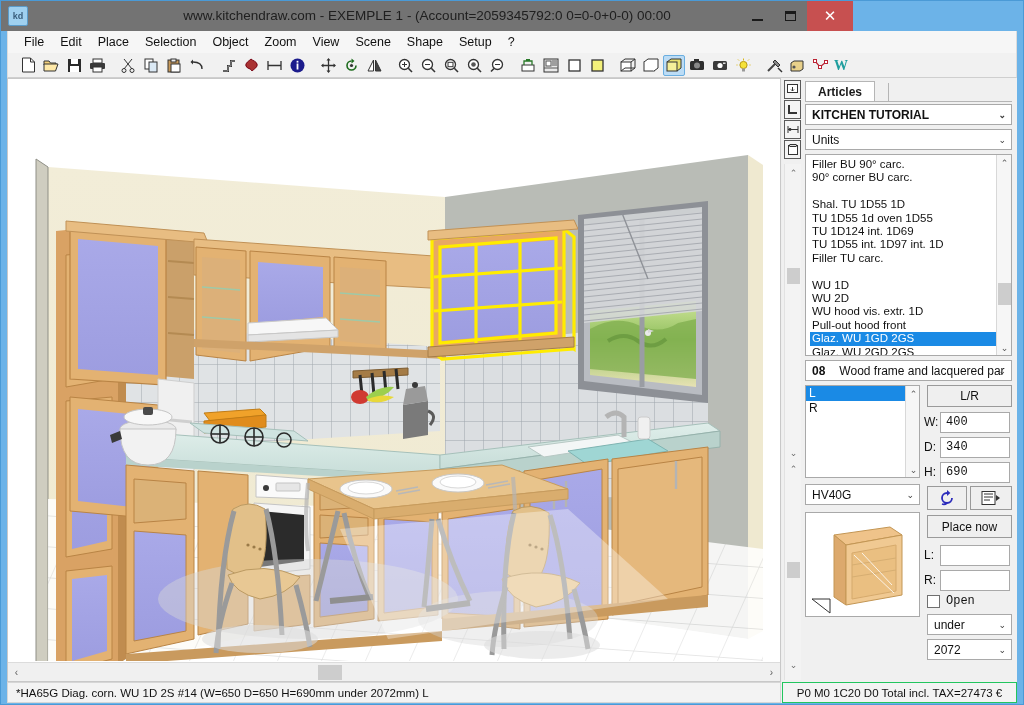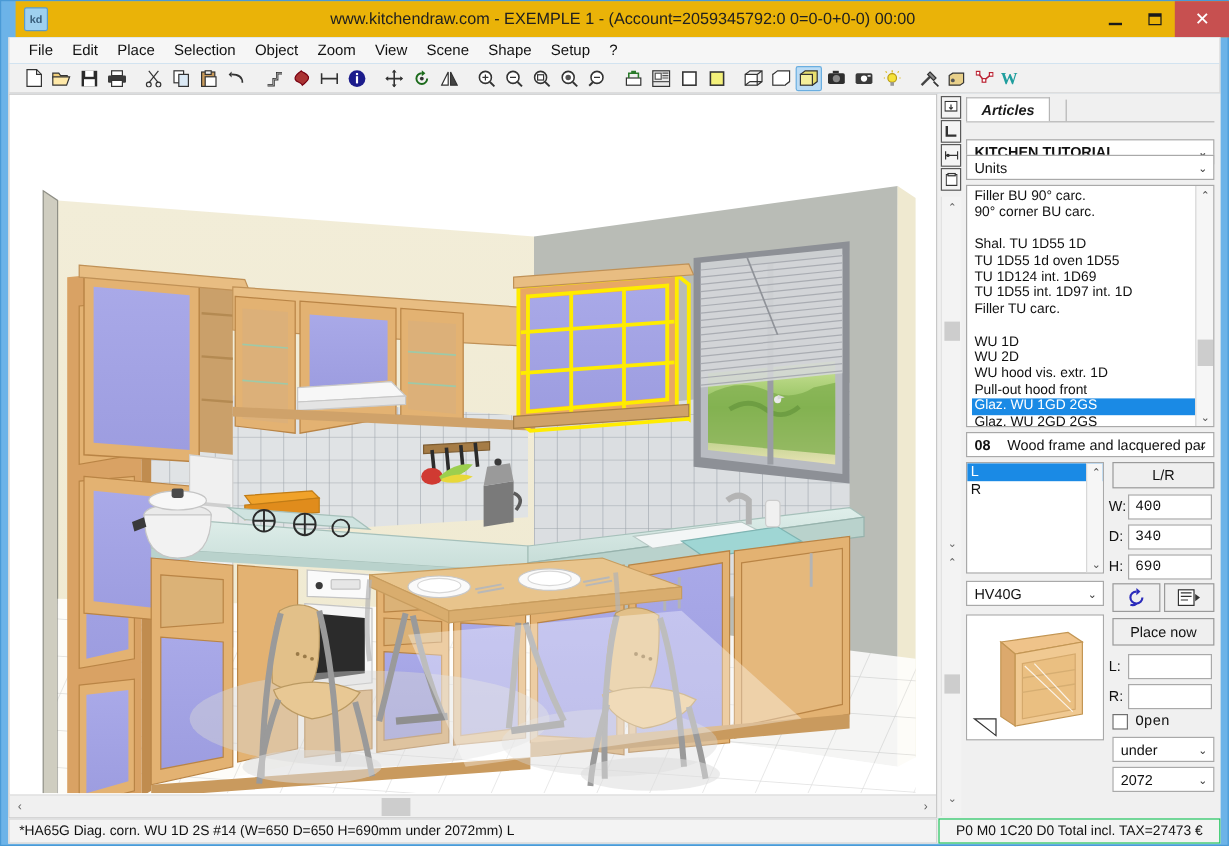--- a/index.html
+++ b/index.html
@@ -14,23 +14,23 @@
   
   #app-window {
     position: absolute; left: 0; top: 0;
     width: 1024px; height: 705px;
     background: #6cb3e8;
     border: 1px solid #4a9ad6;
   }
 
   
   #title-bar {
-    position: absolute; left: 12px; top: 0;
-    width: 1012px; height: 30px;
-    background: #eab308;
+    position: absolute; left: 0; top: 0;
+    width: 852px; height: 30px;
+    background: #737373;
     display: flex; align-items: center;
   }
   #app-icon {
     width: 20px; height: 20px; margin-left: 7px;
     border: 1px solid #5b9bc9; background: #9fd0ef;
     display: flex; align-items: center; justify-content: center;
     font-size: 9px; color: #3a5f7d; font-weight: bold;
     border-radius: 2px;
   }
   #title-text {
@@ -156,21 +156,21 @@
   #panel-body {
     position: absolute; left: 20px; top: 0;
     width: 213px; height: 604px;
   }
 
   
   #panel-tabs {
     position: absolute; left: 3px; top: 3px;
     width: 207px; height: 21px;
     border-bottom: 1px solid #b5b5b5;
-    display: flex; align-items: flex-end; font-style: italic;
+    display: flex; align-items: flex-end;
   }
   .panel-tab {
     height: 20px; padding: 0 12px;
     font-size: 12px; font-weight: bold; color: #1a1a1a;
     background: #ffffff;
     border: 1px solid #b5b5b5; border-bottom: none;
     display: flex; align-items: center;
     cursor: default;
   }
   .tab-stub {
@@ -184,21 +184,21 @@
     display: flex; align-items: center;
     font-size: 12px; color: #111;
     padding-left: 6px; cursor: default;
   }
   .combo .caret {
     position: absolute; right: 5px; top: 0; height: 19px;
     display: flex; align-items: center; font-size: 9px; color: #3a3a3a;
   }
   .combo.bold { font-weight: bold; }
 
-  #combo-catalog { left: 3px; top: 38px; width: 207px; }
+  #combo-catalog { left: 3px; top: 26px; width: 207px; }
   #combo-units   { left: 3px; top: 51px; width: 207px; }
 
   
   #articles-list {
     position: absolute; left: 3px; top: 76px;
     width: 207px; height: 202px;
     background: #ffffff; border: 1px solid #a9a9a9;
     overflow: hidden;
   }
   #articles-inner {

